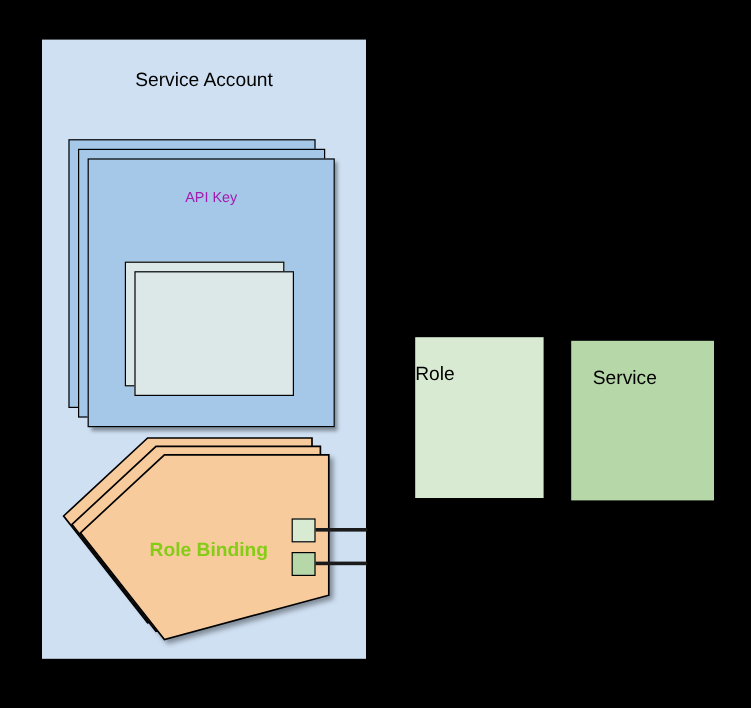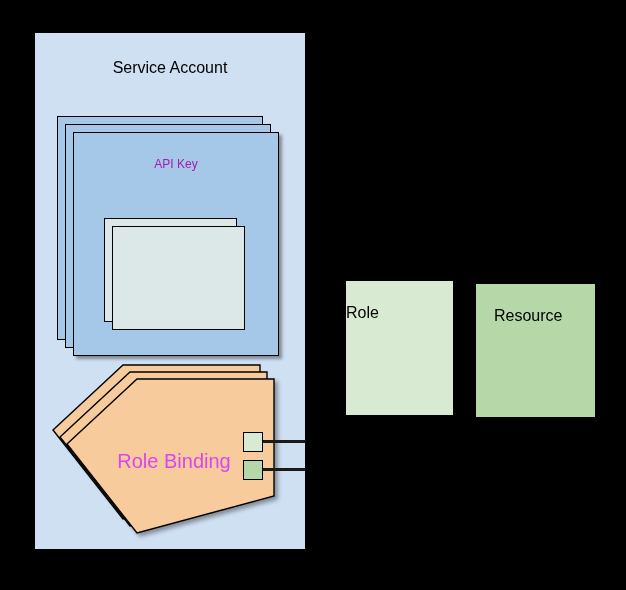--- a/index.html
+++ b/index.html
@@ -81,23 +81,24 @@
     height: 590px;
     overflow: visible;
     pointer-events: none;
   }
   .rb-label {
     position: absolute;
     left: 104px;
     top: 450px;
     width: 140px;
     text-align: center;
-    font-size: 20px;
-    color: #d946ef;
+    font-size: 16px;
+    color: #84cc16;
     white-space: nowrap;
+    font-weight: bold;
   }
 
   
   .conn-square {
     position: absolute;
     box-sizing: border-box;
     width: 20px;
     height: 20px;
     border: 1px solid #000000;
   }
@@ -177,17 +178,17 @@
   <div class="conn-line conn-line-rg"></div>
   <div class="conn-square conn-role"></div>
   <div class="conn-square conn-rg"></div>
 
   <div class="plainbox role-box">
     <div class="box-label">Role</div>
   </div>
 
   <div class="plainbox rg-box">
     <div class="box-label">
-      <div>Resource</div>
+      <div>Service</div>
     </div>
   </div>
 
 </div>
 
 </body></html>

